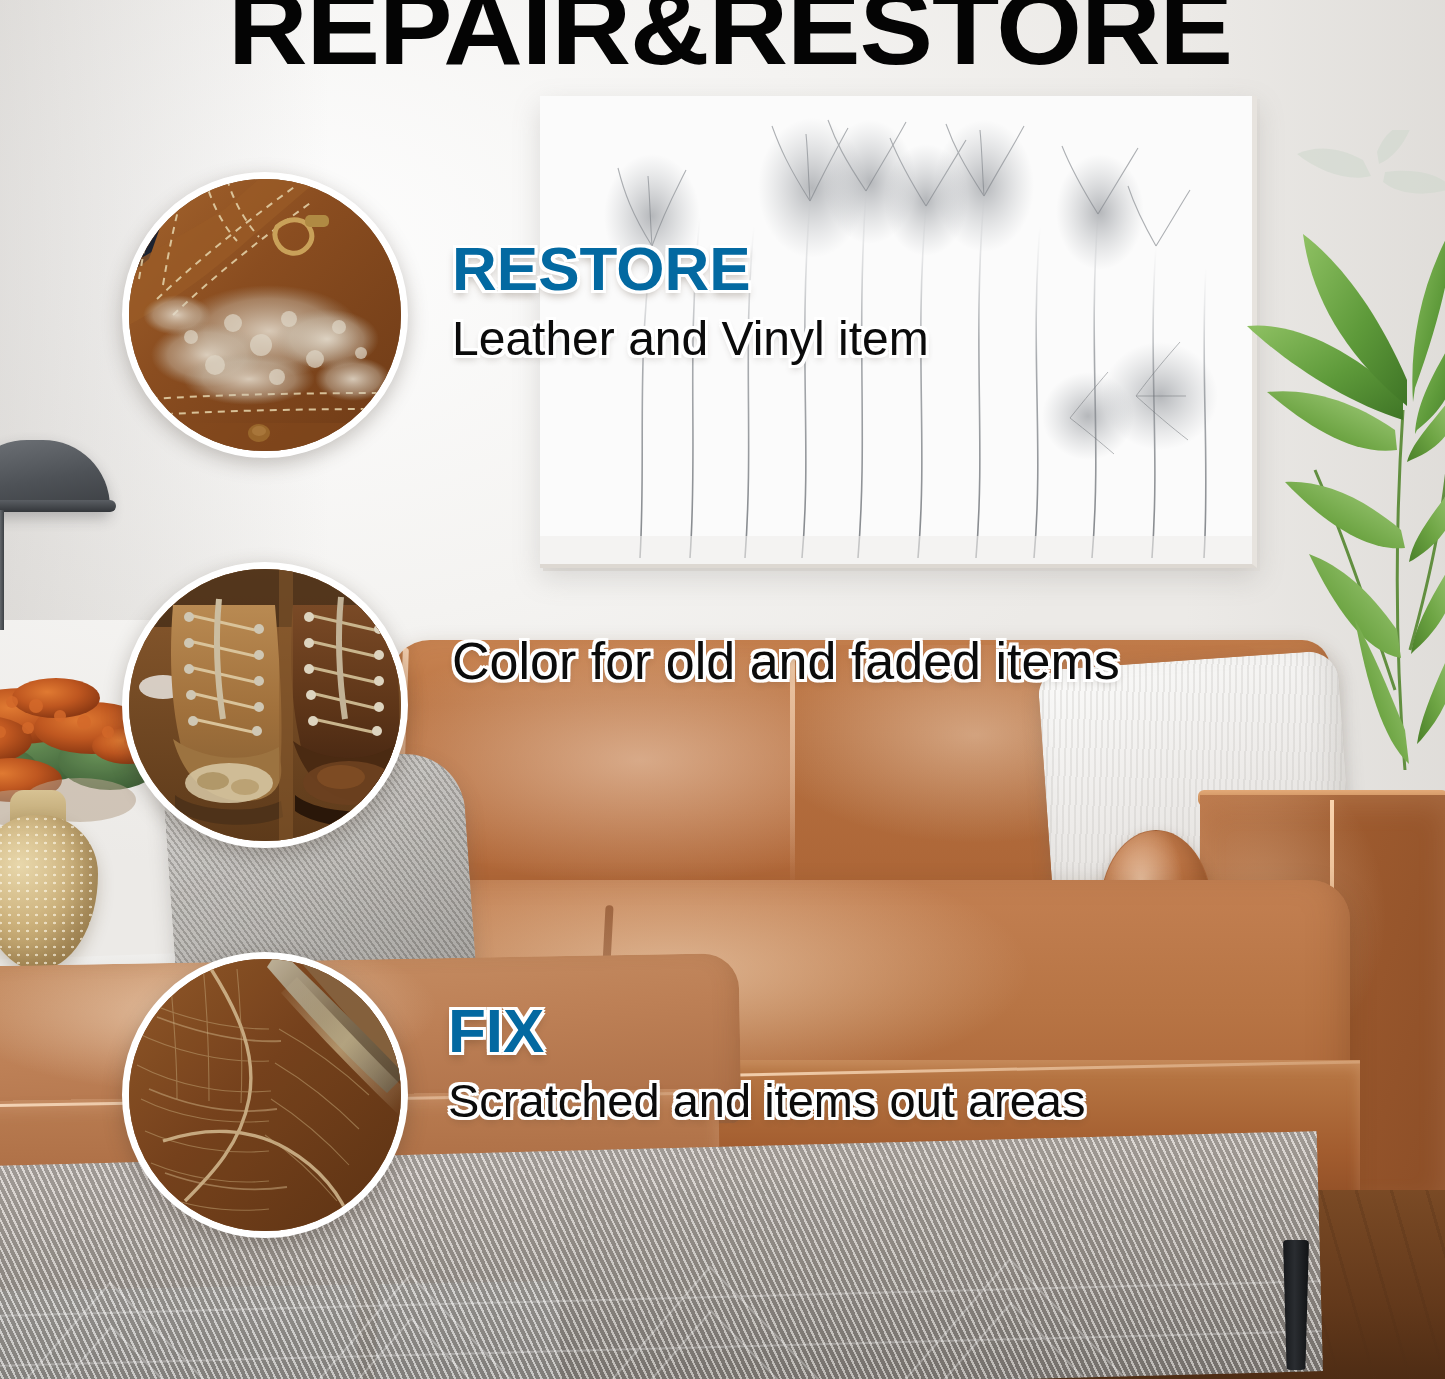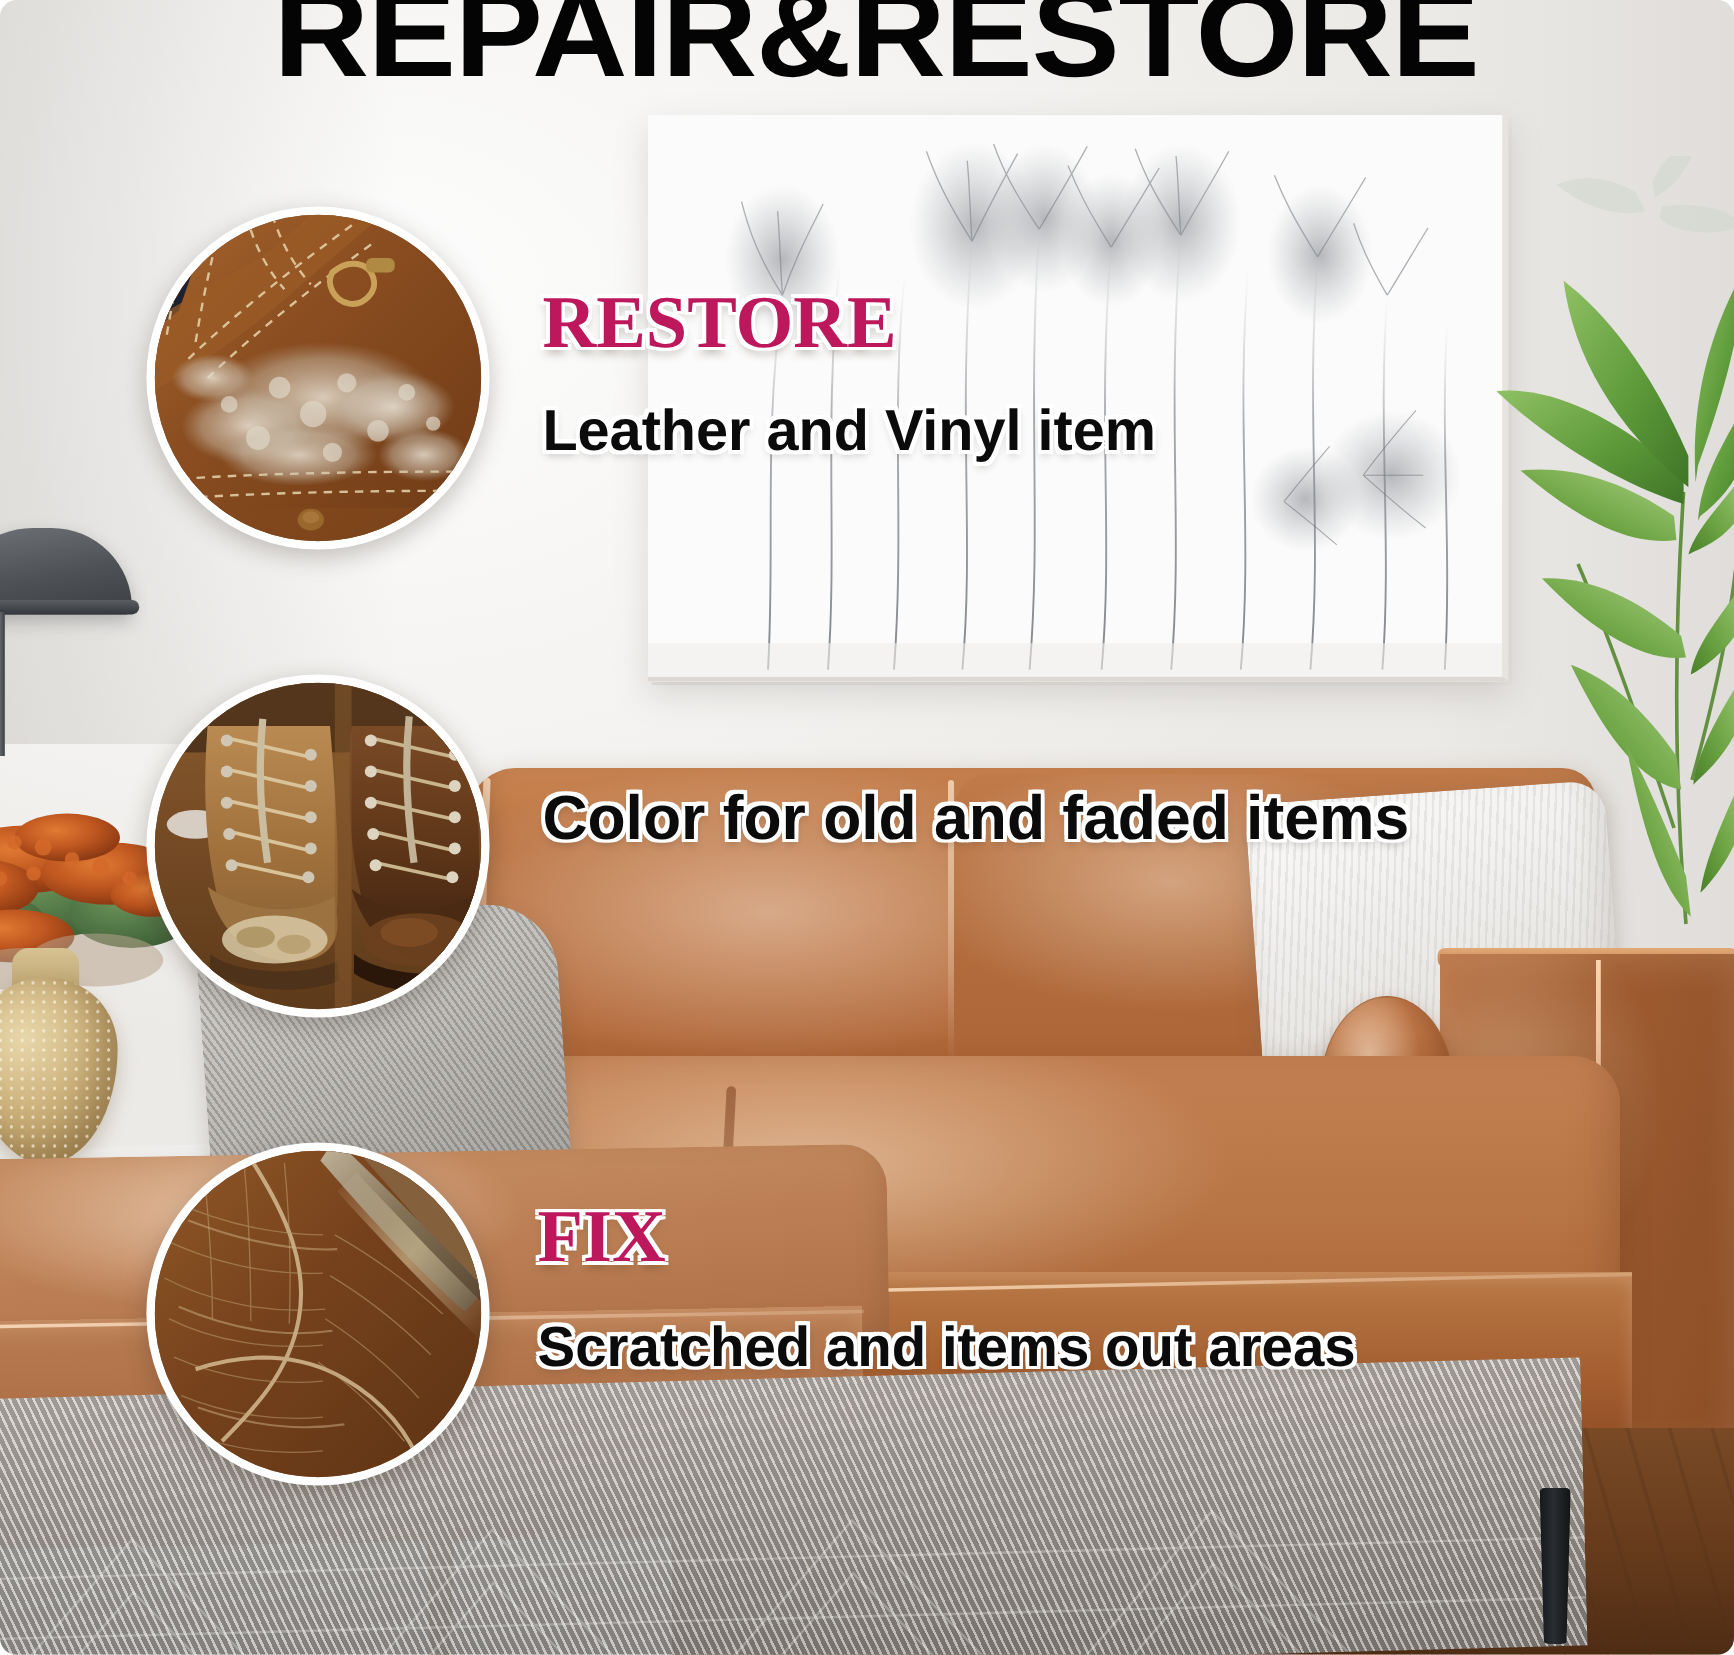--- a/index.html
+++ b/index.html
@@ -4,21 +4,20 @@
 <title>Repair &amp; Restore</title>
 <style>
   html,body{margin:0;padding:0;background:#fff;}
   body{font-family:"Liberation Sans",sans-serif;}
 
   #stage{
     position:relative;
     width:1445px;height:1379px;
     overflow:hidden;
     background:#f2f1ef;
-    border-radius:14px;
   }
 
   
   .scene{position:absolute;inset:0;overflow:hidden;}
 
   
   .wall{
     position:absolute;left:0;top:0;width:1445px;height:1379px;
     background:
       radial-gradient(ellipse 900px 620px at 300px 250px,#fdfdfd 0%,#f4f3f1 60%,#eceae7 100%),
@@ -261,40 +260,40 @@
     letter-spacing:-1px;
     color:#040404;
     transform:scaleX(1.06);
     transform-origin:left top;
     white-space:nowrap;
     line-height:1;
   }
 
   .feature{position:absolute;}
   .feature .head{
-    font-family:Liberation Serif, serif;
+    font-family:Liberation Sans, sans-serif;
     font-weight:700;
     font-size:62px;
     line-height:1;
-    color:#be185d;
+    color:#0369a1;
     letter-spacing:0px;
     white-space:nowrap;
     text-shadow:
       -3px -3px 0 #fff, 3px -3px 0 #fff, -3px 3px 0 #fff, 3px 3px 0 #fff,
       -3px 0 0 #fff, 3px 0 0 #fff, 0 -3px 0 #fff, 0 3px 0 #fff,
       0 5px 8px rgba(60,40,20,.35);
   }
   .feature .sub{
     font-family:"Liberation Sans",sans-serif;
-    font-weight:700;
+    font-weight:400;
     font-size:48px;
     line-height:1;
     color:#0b0b0b;
     white-space:nowrap;
-    margin-top:36px;
+    margin-top:15px;
     text-shadow:
       -3px -3px 0 #fff, 3px -3px 0 #fff, -3px 3px 0 #fff, 3px 3px 0 #fff,
       -3px 0 0 #fff, 3px 0 0 #fff, 0 -3px 0 #fff, 0 3px 0 #fff,
       0 4px 7px rgba(60,50,40,.3);
   }
   #feature-restore{left:452px;top:238px;}
   #feature-renovate{left:452px;top:620px;}
   #feature-renovate .sub{font-size:52px;}
   #feature-fix{left:448px;top:1000px;}
   #feature-fix .sub{font-size:47px;}

